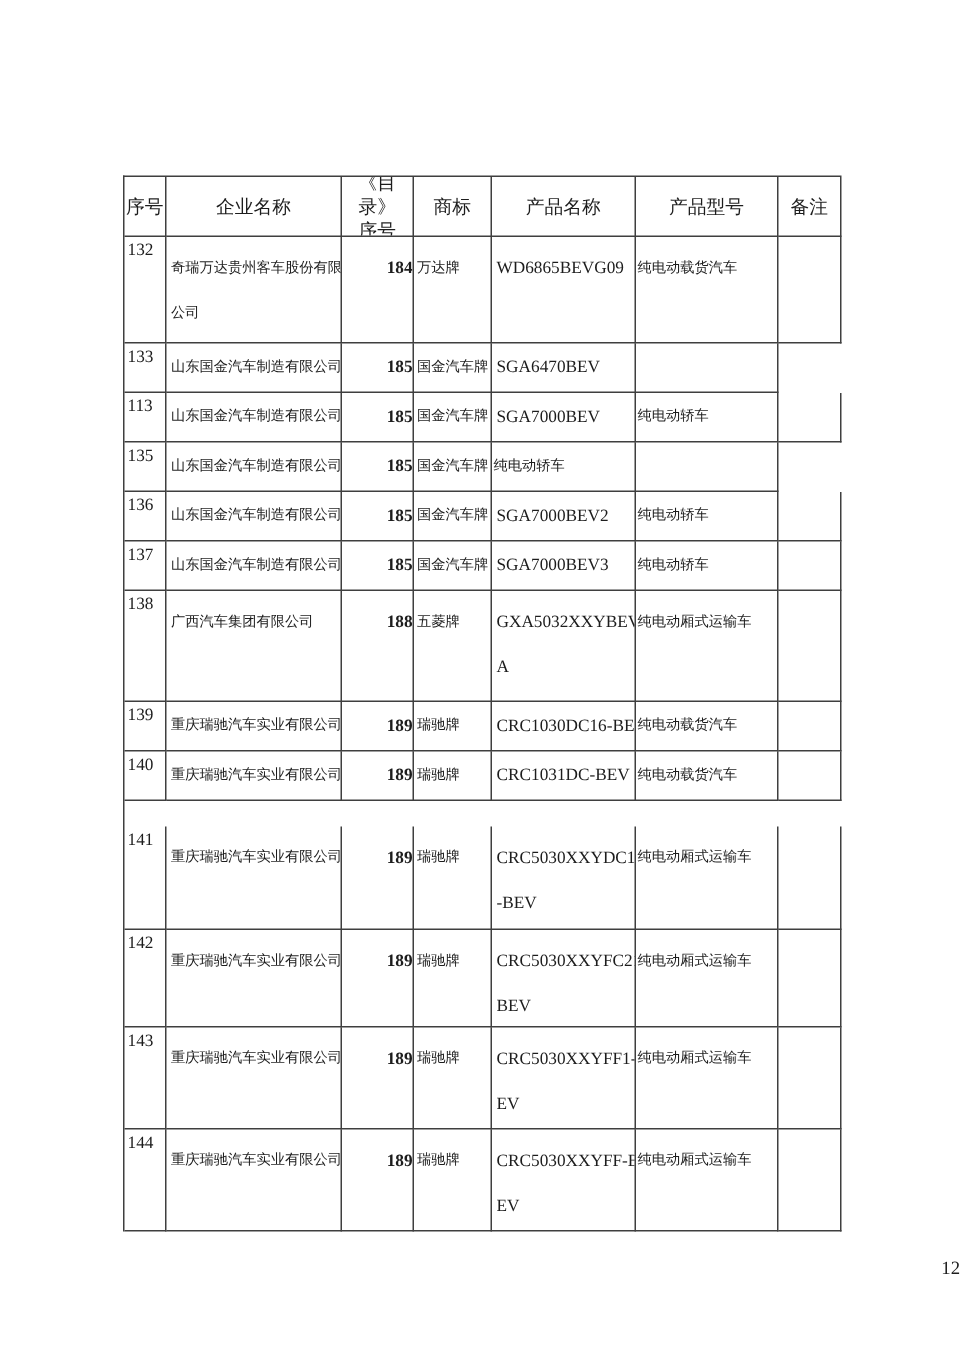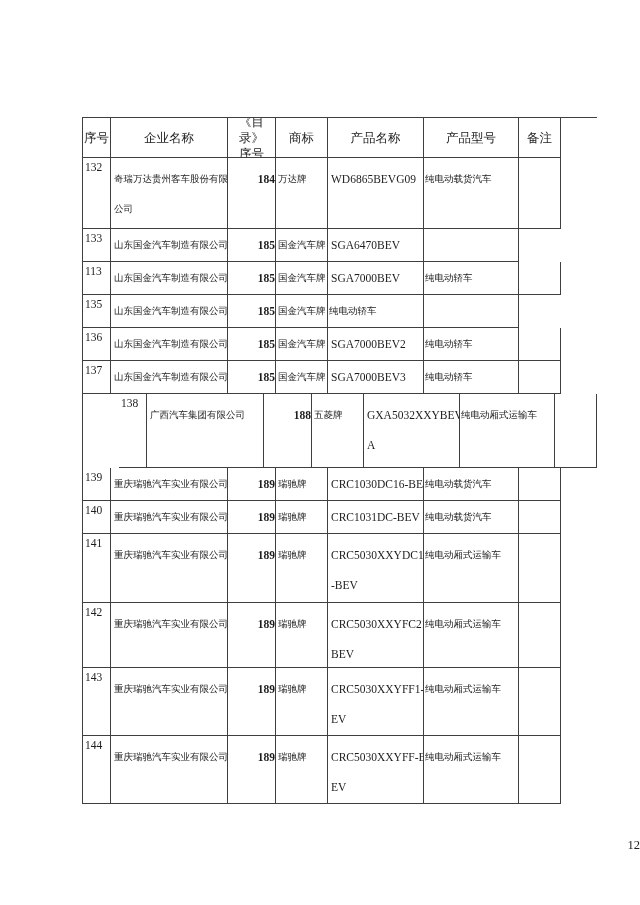--- a/index.html
+++ b/index.html
@@ -42,22 +42,22 @@
     white-space: pre-line;
     font-size: 12.5px;
     line-height: 16px;
   }
   
   .row--s { height: 33px; }
   .row--s .cell { line-height: 32px; }
   
   .row--m .cell { padding-top: 6px; line-height: 30px; }
   .h71 { height: 71px; }
-  .h74 { height: 74px; margin-left: 36px; }
-  .h69 { height: 69px; }
+  .h74 { height: 74px; }
+  .h69 { height: 69px; margin-top: 17px; }
   .h65 { height: 65px; }
   .h68 { height: 68px; }
   
   .c-no {
     padding: 2px 0 0 2px !important;
     line-height: 14px !important;
     font-size: 11.5px !important;
   }
   
   .zh { font-size: 9.5px; }

